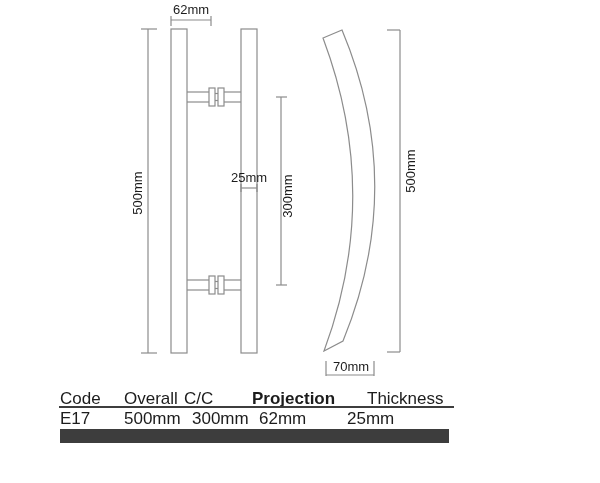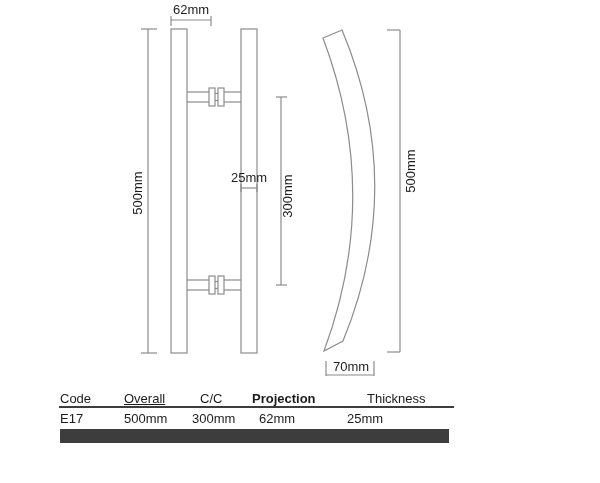--- a/index.html
+++ b/index.html
@@ -21,21 +21,21 @@
     font-size: 13px;
     line-height: 13px;
     white-space: nowrap;
     color: var(--text_dark, #1c1c1c);
     transform: translate(-50%, -50%);
   }
   .dim-label.vert { transform: translate(-50%, -50%) rotate(-90deg); }
 
   .tcell {
     position: absolute;
-    font-size: 13px;
+    font-size: 17px;
     line-height: 15px;
     white-space: nowrap;
     color: var(--text_dark, #1c1c1c);
   }
   .table-rule {
     position: absolute;
     left: 59px; top: 406px;
     width: 395px; height: 2px;
     background: var(--bar_dark, #3d3d3d);
   }
@@ -129,22 +129,22 @@
   <span class="dim-label" style="left:249px; top:177px;">25mm</span>
 
   <span class="dim-label vert" style="left:287px; top:196px;">300mm</span>
 
   <span class="dim-label vert" style="left:410px; top:171px;">500mm</span>
 
   <span class="dim-label" style="left:351px; top:366px;text-align:right;">70mm</span>
 
   <div>
     <span class="tcell" style="left:60px;  top:391px;">Code</span>
-    <span class="tcell" style="left:124px; top:391px;text-decoration:underline;">Overall</span>
-    <span class="tcell" style="left:200px; top:391px;text-align:center;">C/C</span>
+    <span class="tcell" style="left:124px; top:391px;">Overall</span>
+    <span class="tcell" style="left:184px; top:391px;text-align:center;">C/C</span>
     <span class="tcell" style="left:252px; top:391px;font-weight:bold;">Projection</span>
     <span class="tcell" style="left:367px; top:391px;">Thickness</span>
 
     <div class="table-rule"></div>
 
     <span class="tcell" style="left:60px;  top:411px;">E17</span>
     <span class="tcell" style="left:124px; top:411px;">500mm</span>
     <span class="tcell" style="left:192px; top:411px;">300mm</span>
     <span class="tcell" style="left:259px; top:411px;">62mm</span>
     <span class="tcell" style="left:347px; top:411px;">25mm</span>

